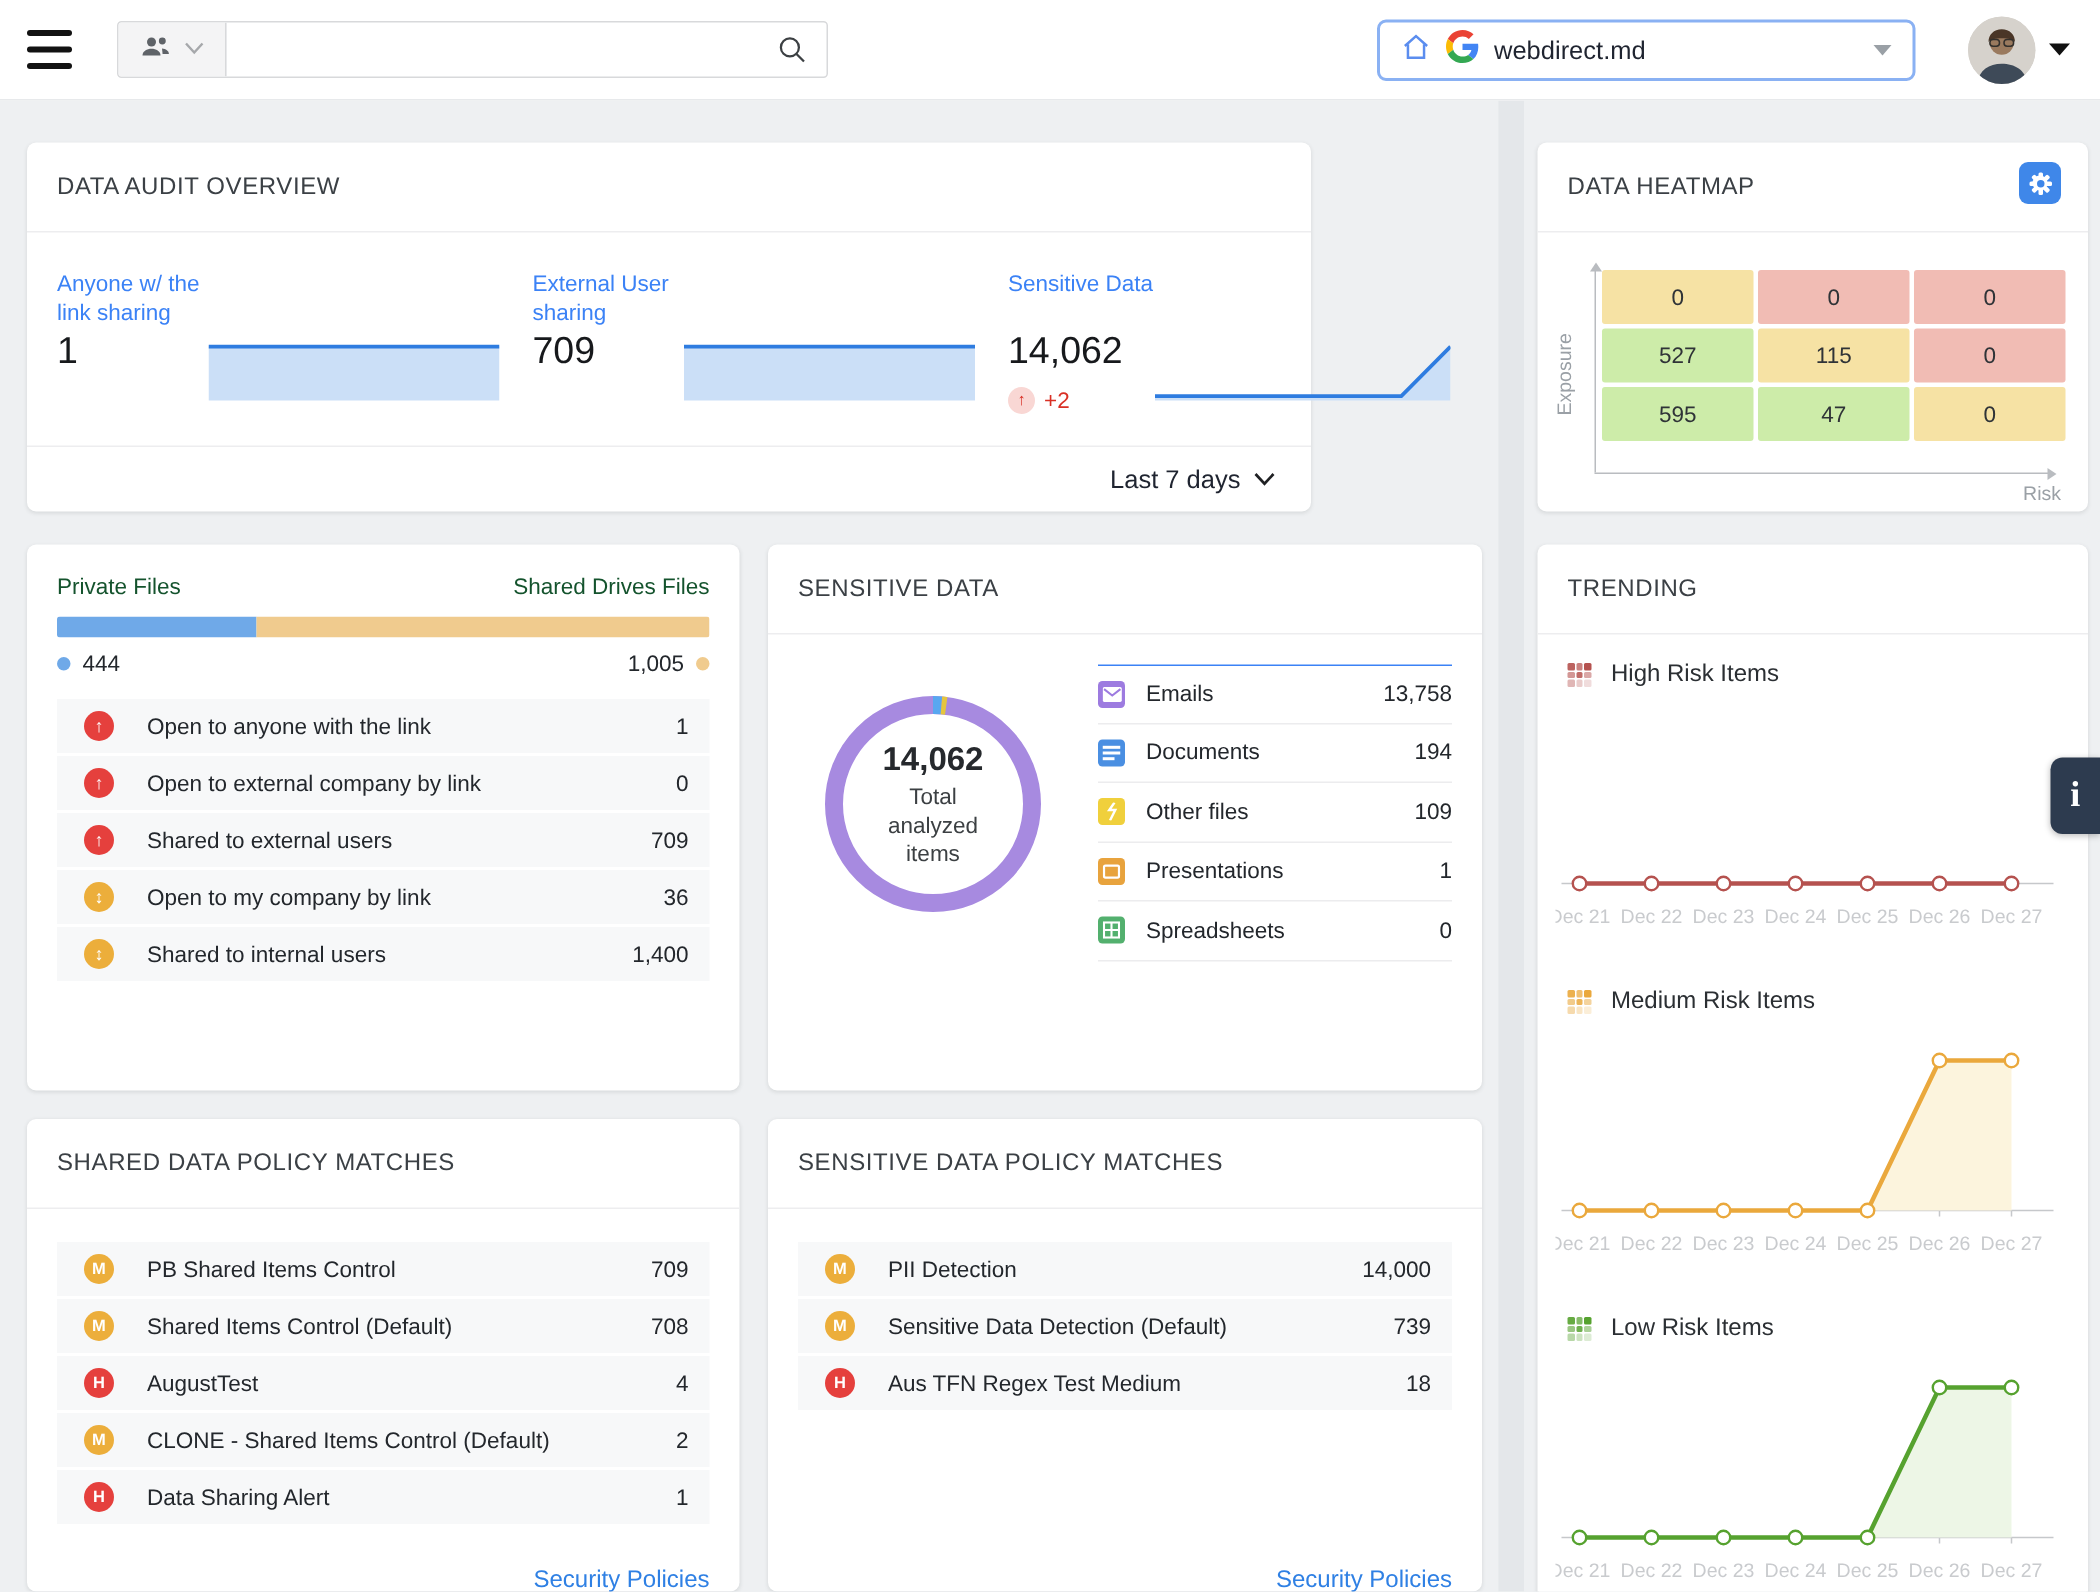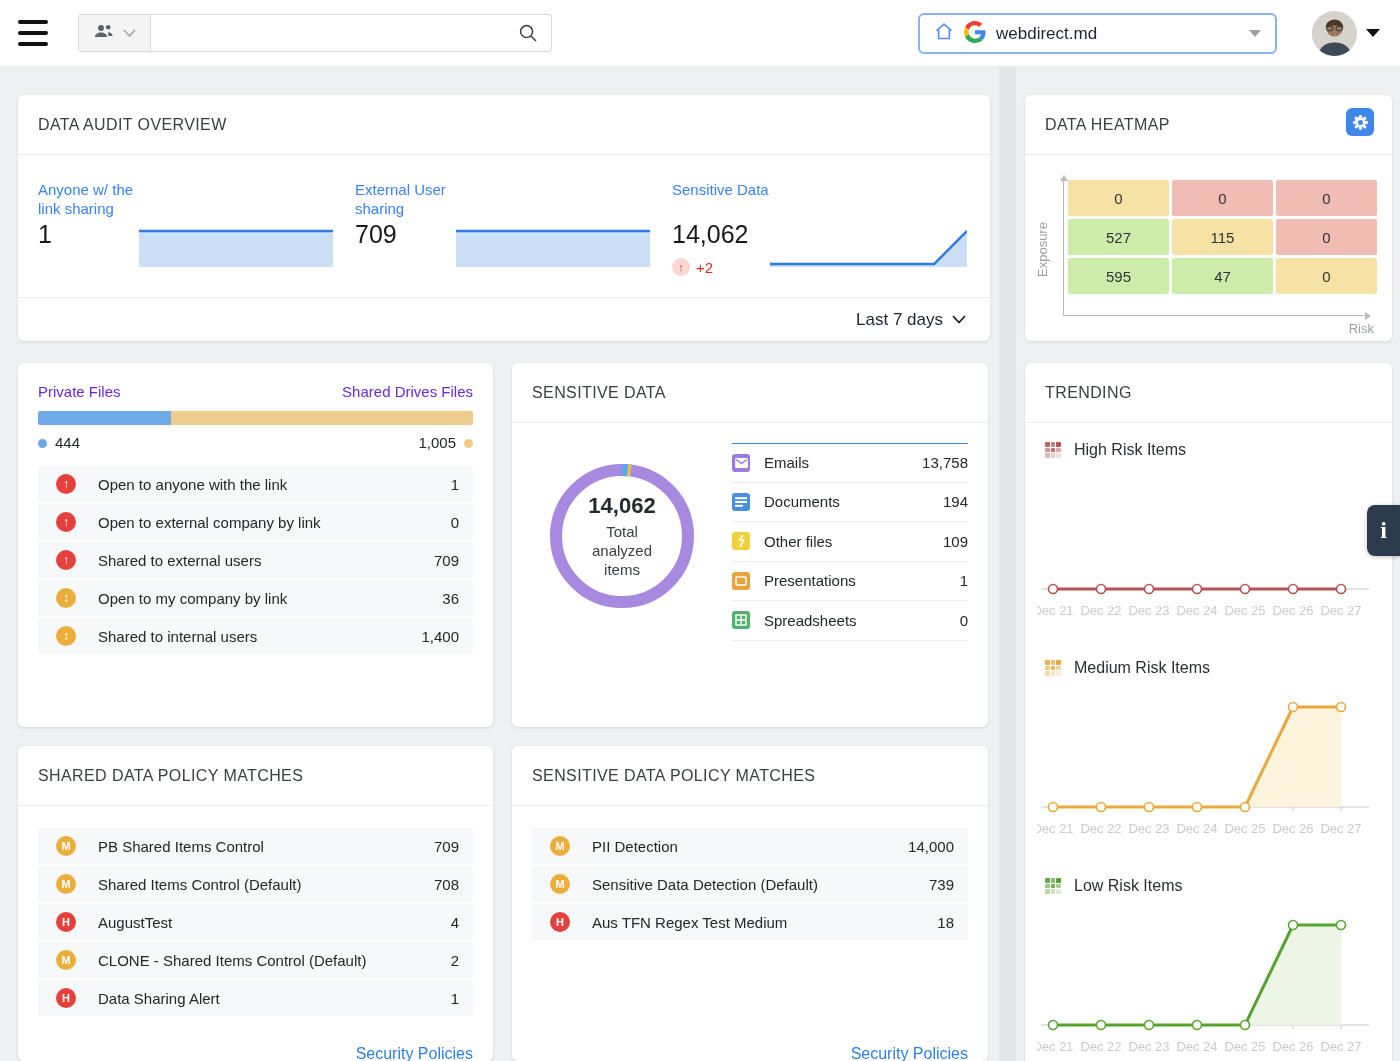--- a/index.html
+++ b/index.html
@@ -20,21 +20,21 @@
 .avatar{position:absolute;left:1312px;top:11px;width:45px;height:45px;border-radius:50%;overflow:hidden;cursor:pointer;background:#d5d1cb}
 .avatar-caret{position:absolute;left:1366px;top:29px;width:0;height:0;border-left:7px solid transparent;border-right:7px solid transparent;border-top:8px solid #111;cursor:pointer}
 
 .vstrip{position:absolute;left:999px;top:67px;width:17px;height:994px;background:#dce0e4;opacity:.55}
 
 
 .card{position:absolute;background:#fff;border-radius:6px;box-shadow:0 1px 3px rgba(60,64,67,.14)}
 .card-h{height:60px;line-height:60px;padding:0 20px;font-size:16px;color:#3b4045;letter-spacing:.4px;border-bottom:1px solid #ededef;font-weight:400;white-space:nowrap}
 
 
-#overview-card{left:18px;top:95px;width:972px;height:246px}
+#overview-card{left:18px;top:95px;width:856px;height:246px}
 .metric{position:absolute;top:85px;width:300px}
 .metric-label{font-size:15px;color:#3b82f6;line-height:19px;width:118px}
 .metric-value{position:absolute;left:0;top:40px;font-size:25px;font-weight:500;color:#17191c}
 .m0{left:20px}.m1{left:337px}.m2{left:654px}
 .delta{position:absolute;left:0;top:78px;display:flex;align-items:center}
 .delta-circ{width:18px;height:18px;border-radius:50%;background:#f9d7d4;color:#d93025;font-size:11px;display:flex;align-items:center;justify-content:center}
 .delta-txt{color:#d93025;font-size:15px;margin-left:6px}
 .spark{position:absolute;top:133px;height:40px}
 #spark-0{left:121px}#spark-1{left:438px}#spark-2{left:752px}
 .ov-footer{position:absolute;left:0;right:0;bottom:0;height:44px;border-top:1px solid #ededef;display:flex;align-items:center;justify-content:flex-end;padding-right:24px;gap:9px;font-size:17px;color:#1f2430;cursor:pointer}
@@ -53,21 +53,21 @@
 .hm-yaxis{position:absolute;left:38px;top:82px;width:1px;height:138px;background:#b9bcc0}
 .hm-yaxis::before{content:"";position:absolute;left:-3.5px;top:-6px;border:4px solid transparent;border-bottom:6px solid #b9bcc0}
 .hm-xaxis{position:absolute;left:38px;top:220px;height:1px;width:306px;background:#b9bcc0}
 .hm-xaxis::after{content:"";position:absolute;right:-6px;top:-3.5px;border:4px solid transparent;border-left:6px solid #b9bcc0}
 .hm-ylab{position:absolute;left:10px;top:100px;font-size:13px;color:#9aa0a6;writing-mode:vertical-rl;transform:rotate(180deg);height:110px;text-align:center}
 .hm-xlab{position:absolute;right:18px;top:226px;font-size:13px;color:#9aa0a6}
 
 
 #shared-card{left:18px;top:363px;width:475px;height:364px}
 .sd-body{padding:0 20px}
-.sd-labels{display:flex;justify-content:space-between;margin-top:20px;font-size:15px;color:#6d28d9}
+.sd-labels{display:flex;justify-content:space-between;margin-top:20px;font-size:15px;color:#14532d}
 .sd-bar{display:flex;height:14px;margin-top:11px;border-radius:2px;overflow:hidden}
 .seg-a{background:#6fa9e8}.seg-b{background:#f0cb8e;flex:1}
 .sd-legend{display:flex;justify-content:space-between;margin-top:9px;font-size:15px;align-items:center;color:#23272c}
 .dot{width:9px;height:9px;border-radius:50%;display:inline-block}
 .dot.blue{background:#6fa9e8;margin-right:8px}.dot.tan{background:#f0cb8e;margin-left:8px}
 .data-rows{margin-top:15px}
 .data-row{height:36px;background:#f7f8f9;margin-bottom:2px;display:flex;align-items:center;padding:0 14px 0 18px;font-size:15px;color:#23272c;cursor:pointer}
 .sev-dot{width:20px;height:20px;border-radius:50%;color:#fff;font-size:12px;line-height:1;display:flex;align-items:center;justify-content:center;margin-right:22px;flex:none;font-weight:700}
 .sev-dot.high{background:#e5403d}.sev-dot.medium{background:#ecae3b}
 .row-value{margin-left:auto}

